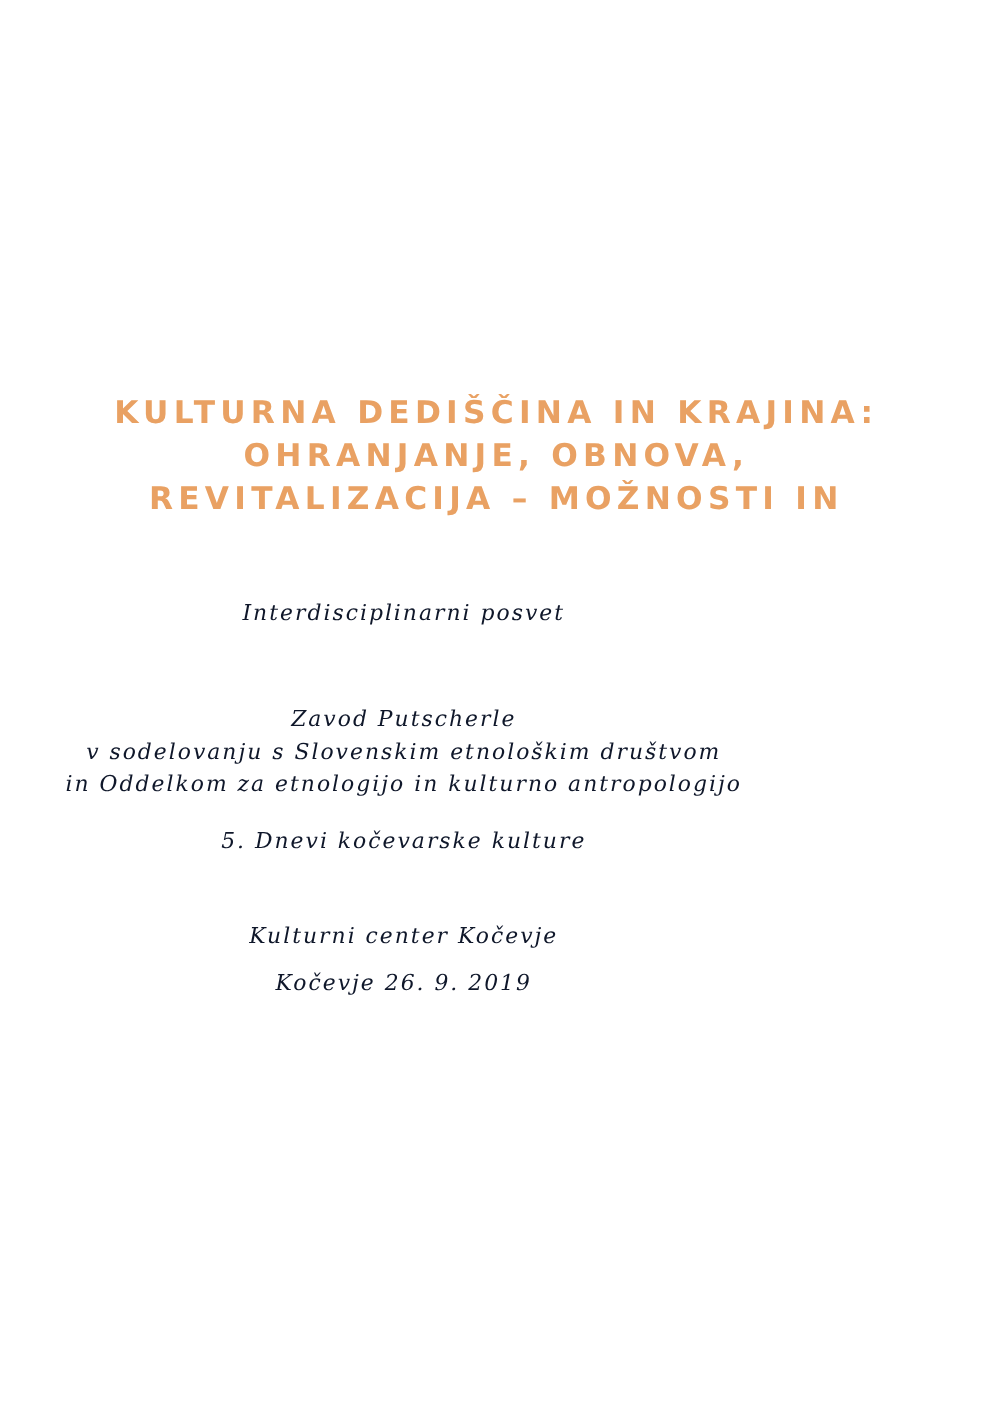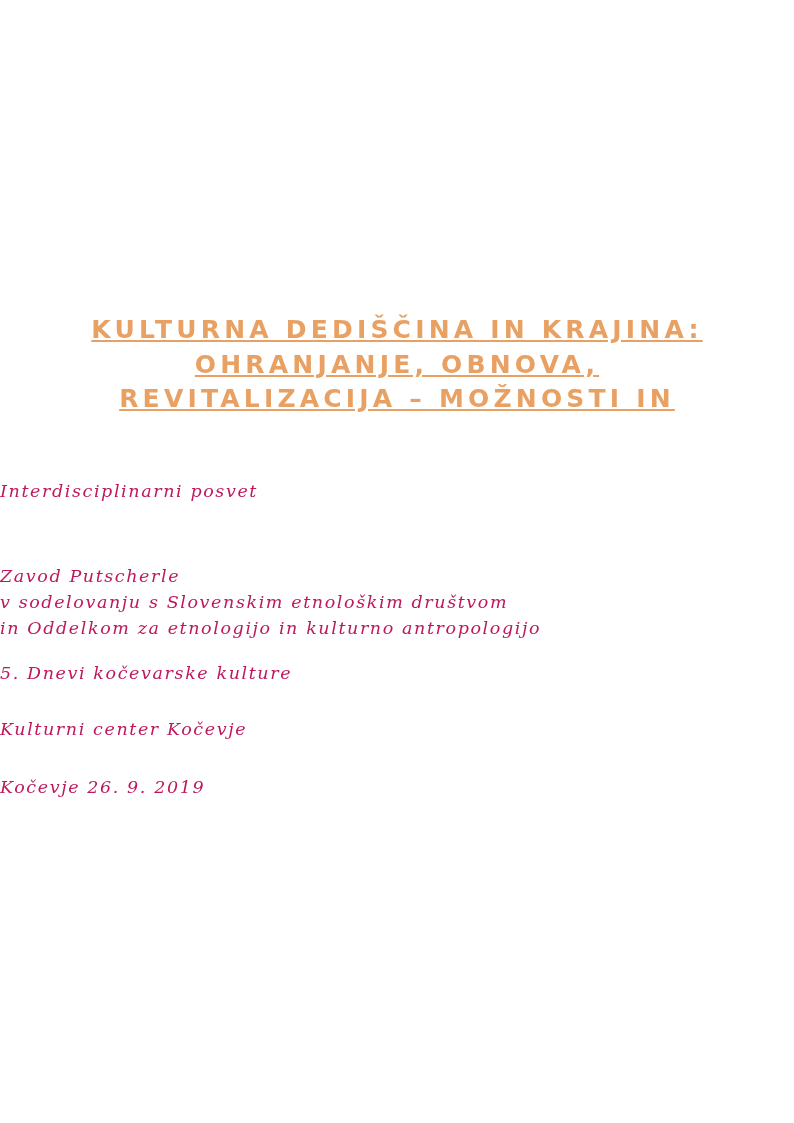--- a/index.html
+++ b/index.html
@@ -9,36 +9,37 @@
       position: absolute; left: 60px; width: 674px; top: 313px;
       text-align: center;
       font-family: "DejaVu Sans", sans-serif;
       font-weight: bold;
       font-size: 25px;
       line-height: 34.5px;
       letter-spacing: 4.2px;
       color: #E9A163;
       margin: 0;
     }
-    .title span { display: block; text-decoration: underline; }
+    .title span { display: block; }
     .body-text {
       position: absolute; left: 0; width: 646px;
+      text-align: center;
       font-family: "DejaVu Serif", serif;
       font-style: italic;
       font-size: 17.5px;
       letter-spacing: 1.6px;
-      color: #be185d;
+      color: #0f172a;
       line-height: 26px;
       margin: 0;
     }
     .body-text span { display: block; }
     .l1 { top: 478px; }
     .l2 { top: 530px; margin-top: 33px; }
     .l3 { top: 660px; }
-    .l4 { top: 716px; }
+    .l4 { top: 736px; }
     .l5 { top: 774px; }
   </style>
 </head>
 <body>
 
 <div class="page">
   <h1 class="title">
     <span>KULTURNA DEDIŠČINA IN KRAJINA:</span>
     <span>OHRANJANJE, OBNOVA,</span>
     <span>REVITALIZACIJA – MOŽNOSTI IN</span>

